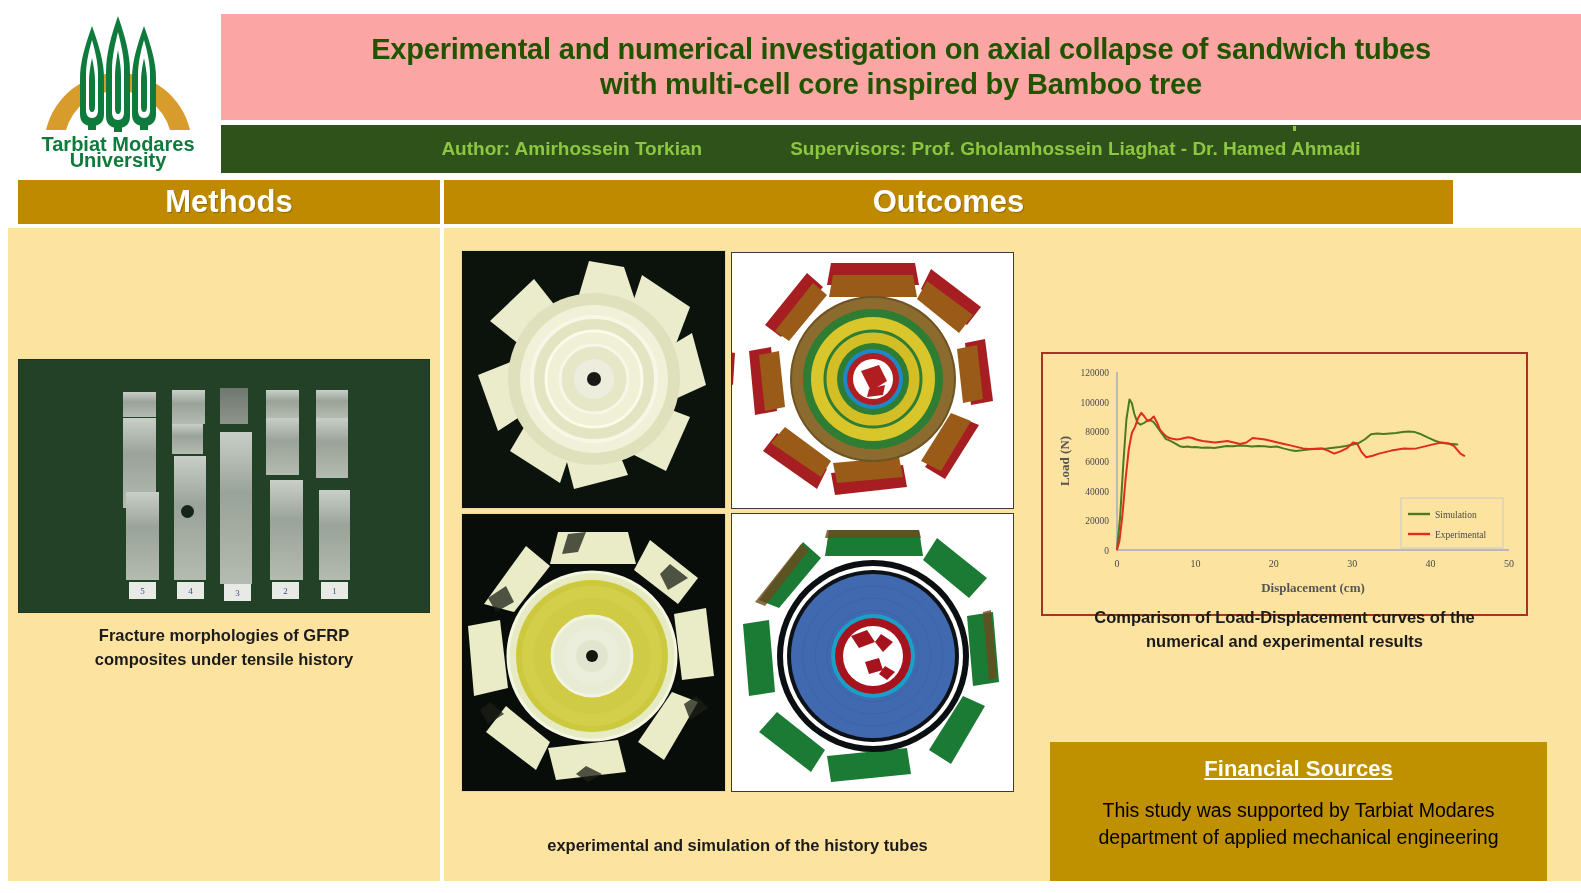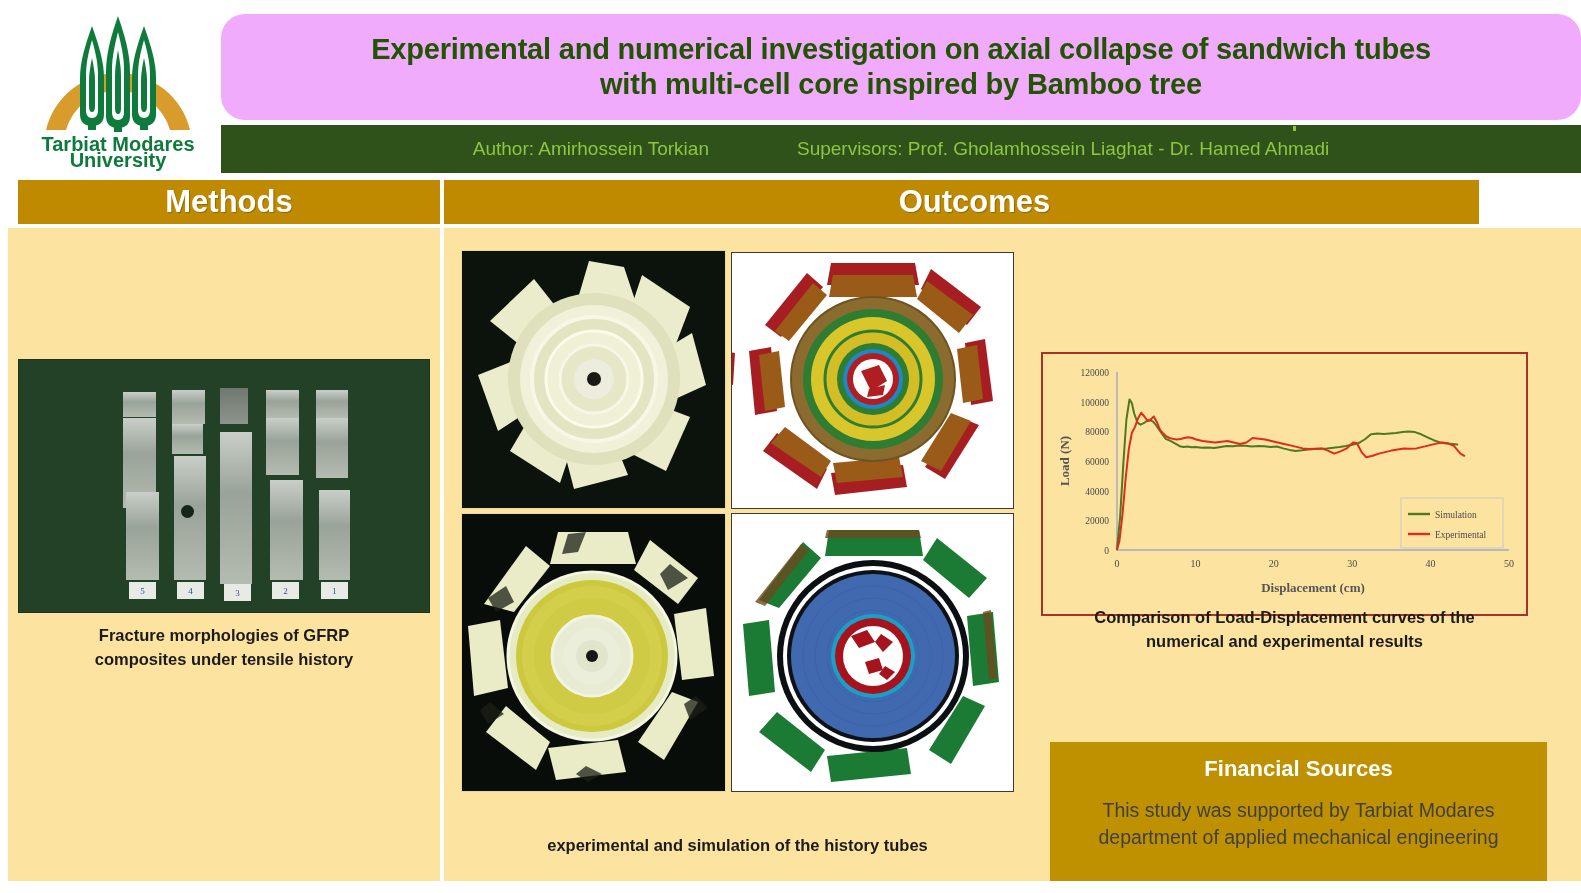--- a/index.html
+++ b/index.html
@@ -12,44 +12,44 @@
   }
   .poster{position:absolute;inset:0;background:#ffffff;}
 
   
   .header{position:absolute;left:0;top:0;width:1581px;height:176px;}
   .logo-box{position:absolute;left:18px;top:6px;width:200px;height:165px;}
   .logo-svg{display:block;width:200px;height:165px;}
 
   .title-bar{
     position:absolute;left:221px;top:14px;width:1360px;height:106px;
-    background:#f0abfc;
-    display:flex;align-items:center;justify-content:center;border-radius:24px;
+    background:#fca5a5;
+    display:flex;align-items:center;justify-content:center;
   }
   .title-text{
     color:#215400;font-weight:bold;font-size:29px;line-height:1.22;
     text-align:center;padding:0 24px;letter-spacing:-0.2px;
   }
   .author-bar{
     position:absolute;left:221px;top:125px;width:1360px;height:48px;
     background:#2F521B;
     display:flex;align-items:center;justify-content:center;gap:88px;
   }
   .author-txt,.sup-txt{
-    color:#8DC63F;font-weight:normal;font-size:19px;white-space:nowrap;
+    color:#8DC63F;font-weight:bold;font-size:19px;white-space:nowrap;
   }
   .dot-mark{position:absolute;left:1293px;top:126px;width:3px;height:5px;background:#8DC63F;}
 
   
   .sec-bar{
     position:absolute;height:44px;background:#C08A00;
     display:flex;align-items:center;justify-content:center;
   }
   .sec-bar.methods{left:18px;top:180px;width:422px;}
-  .sec-bar.outcomes{left:444px;top:180px;width:1009px;padding-left:26px;}
+  .sec-bar.outcomes{left:444px;top:180px;width:1009px;}
   .sec-title{
     color:#ffffff;font-weight:bold;font-size:31px;
     text-shadow:1px 1px 1px rgba(0,0,0,.25);
   }
 
   
   .panel{position:absolute;background:#FCE3A0;}
   .panel.methods{left:8px;top:228px;width:432px;height:653px;}
   .panel.outcomes{left:444px;top:228px;width:1137px;height:653px;}
 
@@ -90,24 +90,24 @@
   .chart-svg{display:block;width:483px;height:260px;}
   .cap-chart{left:1041px;top:606px;width:487px;}
 
   
   .fin-box{
     position:absolute;left:1050px;top:742px;width:497px;height:139px;
     background:#BF9000;
   }
   .fin-title{
     text-align:center;color:#ffffff;font-weight:bold;font-size:22px;
-    margin-top:14px;
+    text-decoration:underline;margin-top:14px;
   }
   .fin-body{
-    text-align:center;color:#404040;font-size:19.5px;line-height:1.4;
+    text-align:center;color:#000000;font-size:19.5px;line-height:1.4;
     margin-top:15px;padding:0 12px;
   }
 </style>
 </head>
 <body>
 
 <div class="poster">
 
   <div class="header">
 

